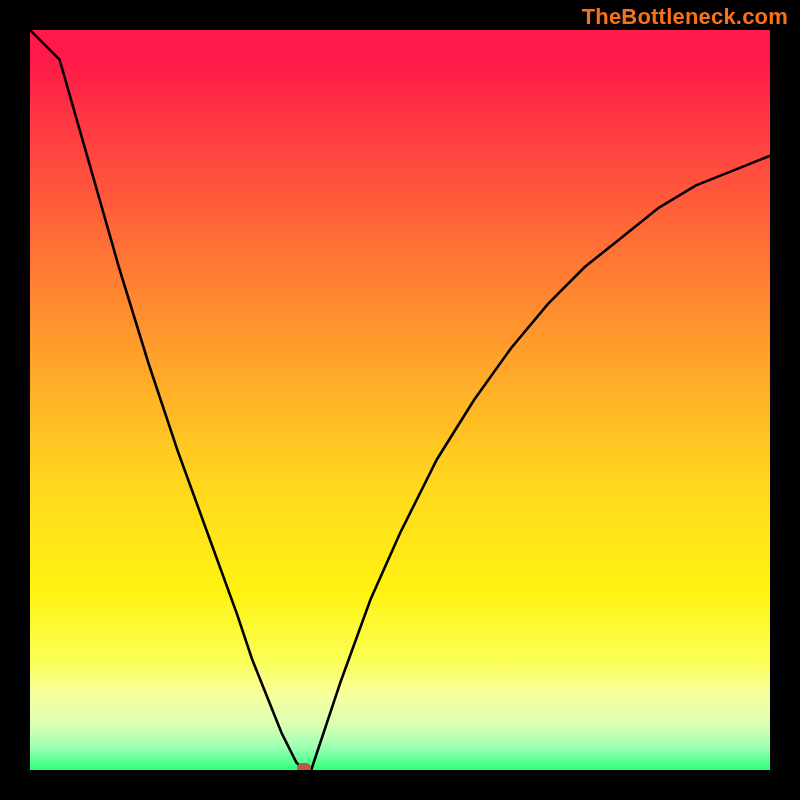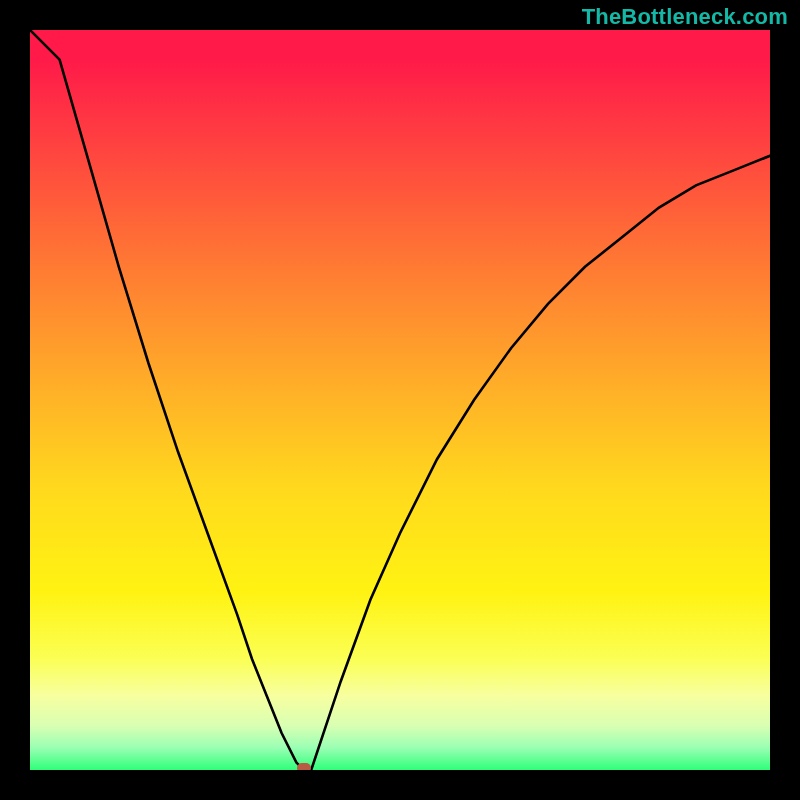--- a/index.html
+++ b/index.html
@@ -14,21 +14,21 @@
   .frame {
     position: relative;
     width: 800px;
     height: 800px;
     background: #000;
   }
   .watermark {
     position: absolute;
     top: 4px;
     right: 12px;
-    color: #14b8a6;
+    color: #f97316;
     font-size: 22px;
     font-weight: 600;
     letter-spacing: 0.2px;
     z-index: 5;
   }
   .plot-area {
     position: absolute;
     left: 30px;
     top: 30px;
     width: 740px;

